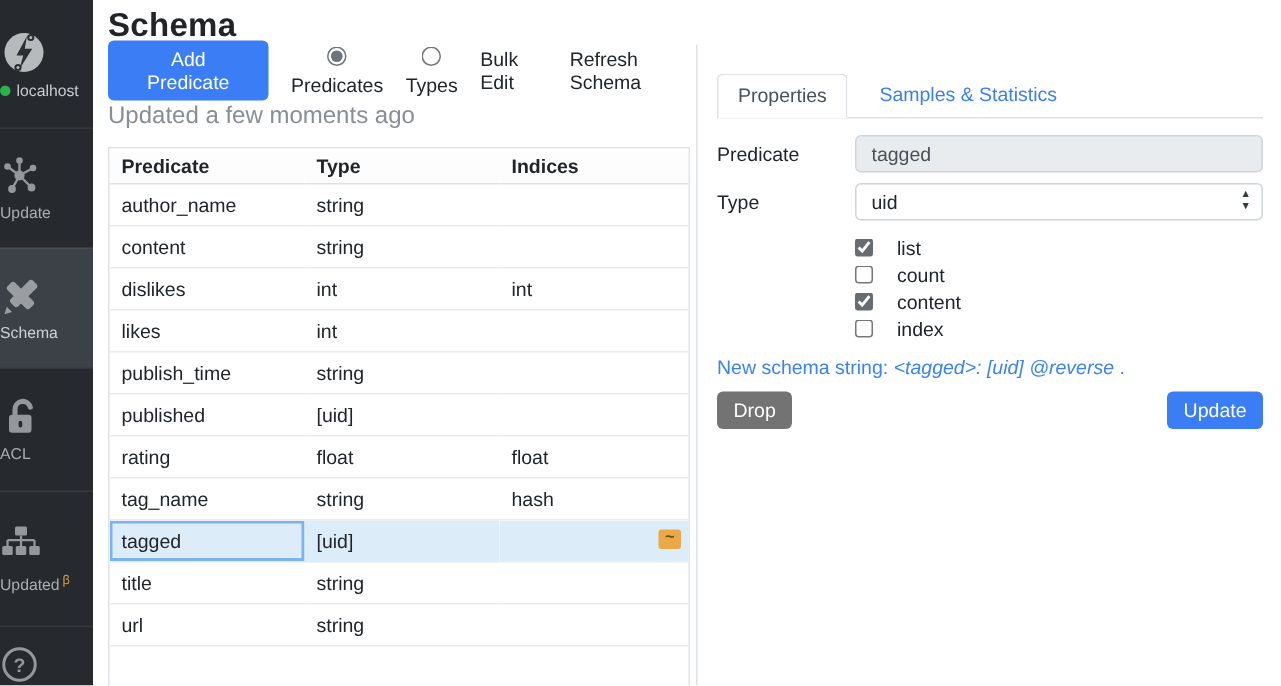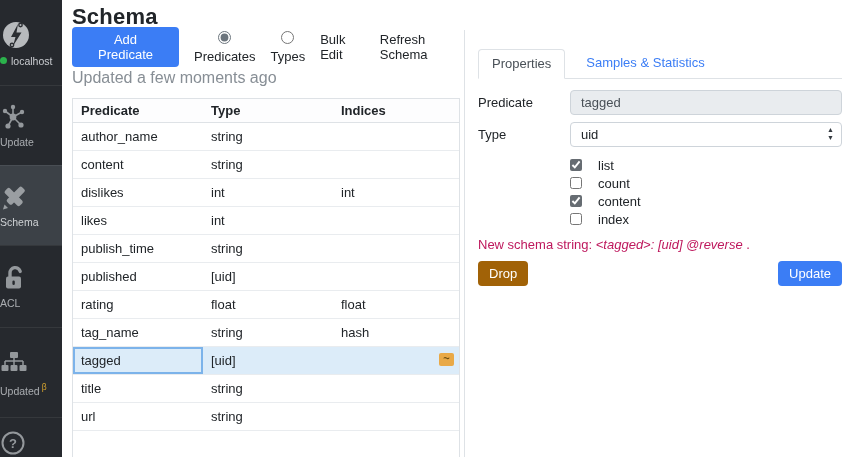--- a/index.html
+++ b/index.html
@@ -67,25 +67,25 @@
   .select-wrap { flex:1; position:relative; }
   select.form-control { width:100%; appearance:none; -webkit-appearance:none; background:#fff;
     color:#212529; cursor:pointer; }
   .select-arrows { position:absolute; right:8px; top:4px; display:flex; flex-direction:column;
     font-size:7px; line-height:8px; color:#343a40; pointer-events:none; }
 
   .checkbox-group { margin-left:92px; margin-top:9px; }
   .checkbox-row { display:flex; align-items:center; gap:16px; height:18px; font-size:13px; }
   .checkbox-row input { width:12px; height:12px; accent-color:#666c72; cursor:pointer; }
 
-  .schema-string { margin-top:9px; font-size:13px; color:#be185d; }
+  .schema-string { margin-top:9px; font-size:13px; color:#3b82f6; }
   .schema-string em { font-style:italic; }
 
   .actions { display:flex; justify-content:space-between; margin-top:9px; }
-  .btn-danger { background:#a16207; padding:5px 11px; }
+  .btn-danger { background:#737373; padding:5px 11px; }
   .btn-update { background:#3b7df5; padding:5px 11px; }
 
   .icon-svg { display:block; }
 </style>
 </head>
 <body>
 
 <div class="app">
 
   <div class="sidebar">

